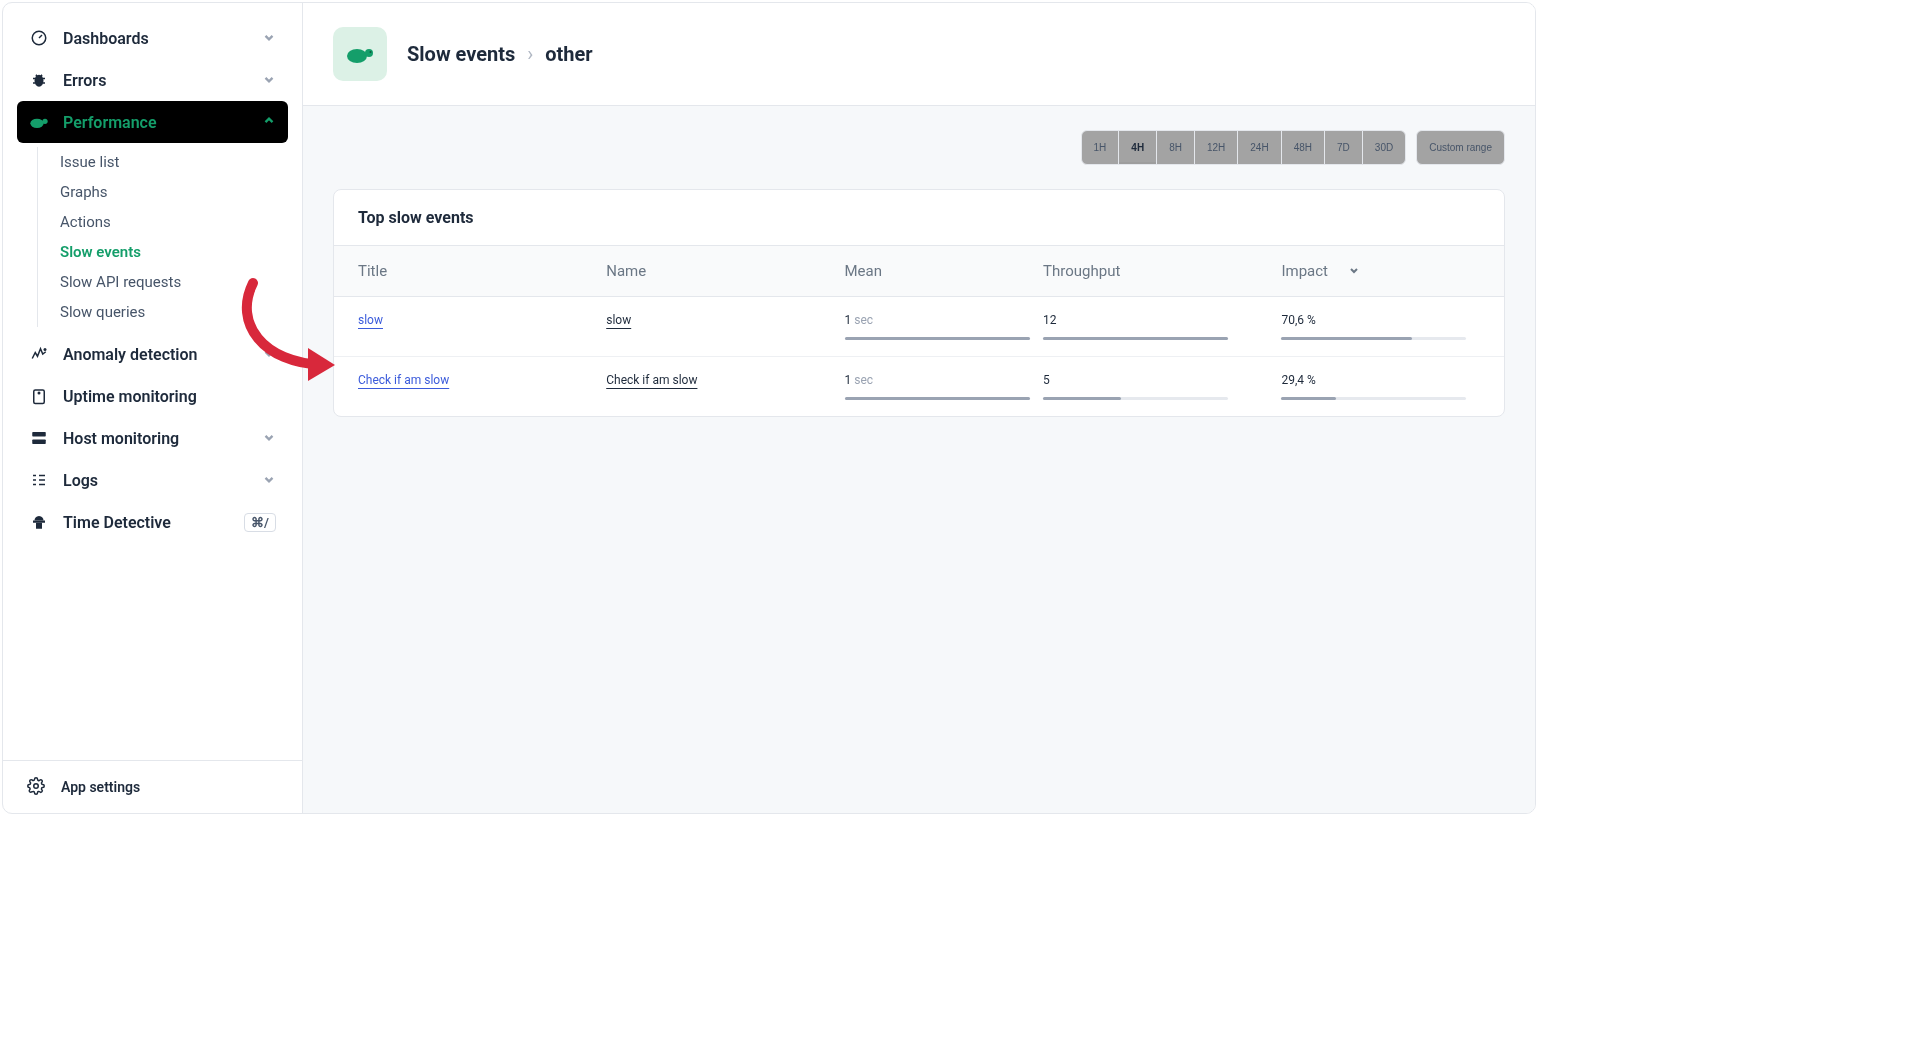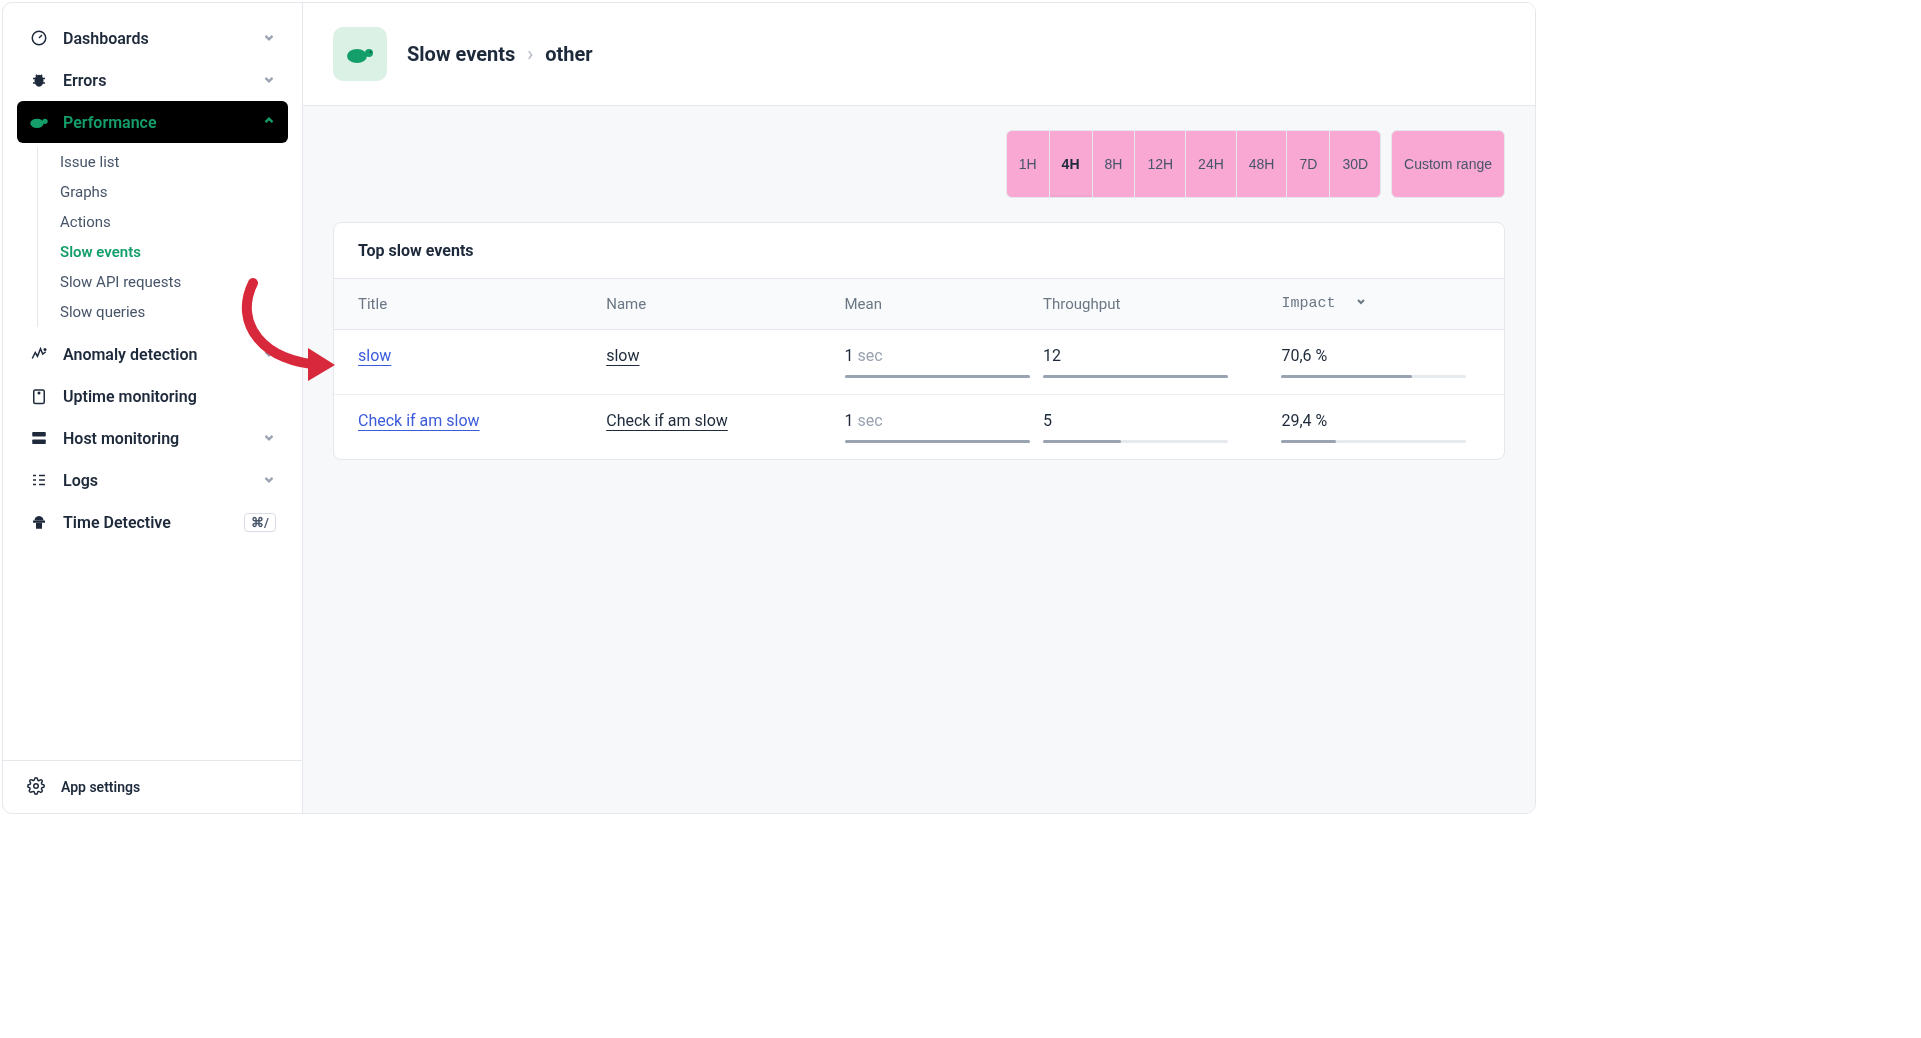--- a/index.html
+++ b/index.html
@@ -97,23 +97,23 @@
   margin-right: 20px;
   color: #149e6a;
   font-size: 24px;
 }
 .breadcrumb { display: flex; align-items: center; gap: 12px; font-size: 20px; font-weight: 700; }
 .breadcrumb .sep { color: #b0b7c3; font-weight: 400; }
 .content { padding: 24px 30px; }
 .time-range { display: flex; justify-content: flex-end; margin-bottom: 24px; }
 .time-btn {
   border: 1px solid #e4e7ec;
-  background: #f9a8d4;
-  padding: 25px 12px;
-  font-size: 14px;
+  background: #a3a3a3;
+  padding: 11px 12px;
+  font-size: 10px;
   color: #475569;
   cursor: pointer;
   margin-left: -1px;
 }
 .time-btn:first-child { border-radius: 6px 0 0 6px; }
 .time-btn:nth-last-child(2) { border-radius: 0 6px 6px 0; }
 .time-btn.custom { border-radius: 6px; margin-left: 10px; }
 .time-btn.sel { color: #1e2a3b; font-weight:600; box-shadow: inset 0 -2px 0 rgba(0,0,0,0.03); }
 
 .panel {
@@ -132,22 +132,22 @@
   grid-template-columns: 1.25fr 1.2fr 1fr 1.2fr 1fr;
   padding: 16px 24px;
   align-items: start;
 }
 .table-head {
   background: #f9fafb;
   border-bottom: 1px solid #e4e7ec;
   color: #6b7785;
   font-size: 15px;
 }
-.table-head .sort-col { display: flex; gap: 20px; font-family: Liberation Mono, monospace; }
-.table-row { border-bottom: 1px solid #eef0f3; font-size: 16px; }
+.table-head .sort-col { display: flex; gap: 20px; }
+.table-row { border-bottom: 1px solid #eef0f3; font-size: 12px; }
 .table-row:last-child { border-bottom: none; }
 .link-text { color: #3b5bdb; text-decoration: underline; text-underline-offset: 4px; cursor: pointer; }
 .name-text { color: #1e2a3b; text-decoration: underline; text-underline-offset: 4px; }
 .metric-cell { display: flex; flex-direction: column; gap: 10px; }
 .metric-val { color: #1e2a3b; }
 .metric-val .unit { color: #9aa3b2; }
 .bar-track {
   width: 185px; height: 3px; background: #e6e9ee; border-radius: 2px; position: relative;
 }
 .bar-fill { position: absolute; left:0; top:0; bottom:0; background: #9aa3b2; border-radius:2px; }

